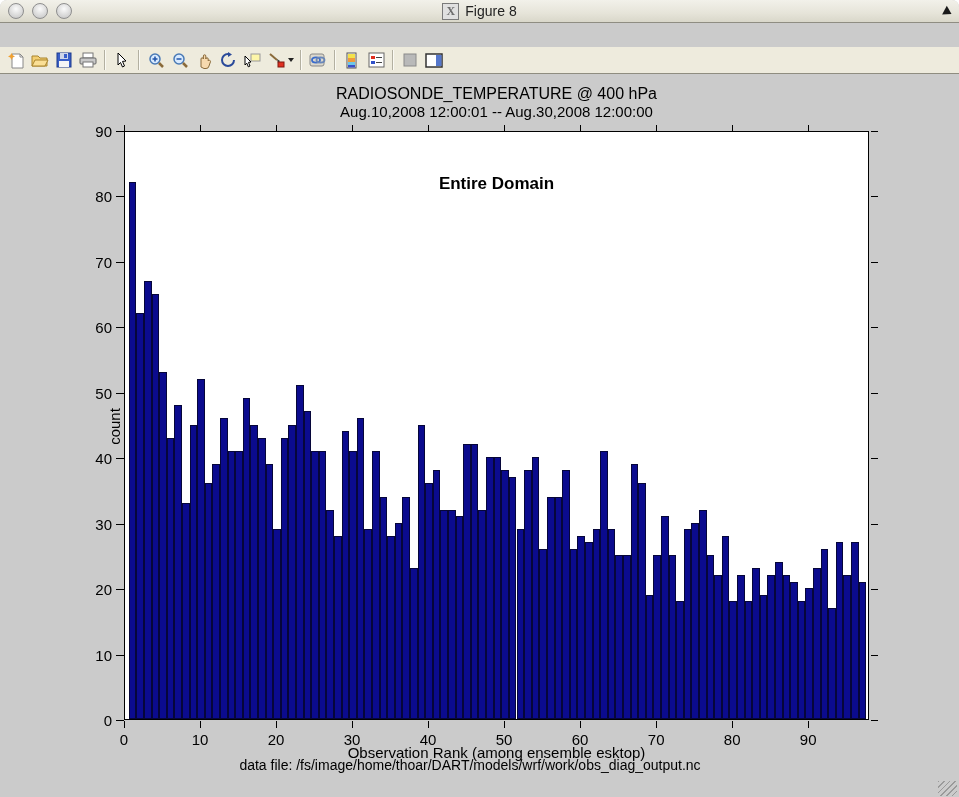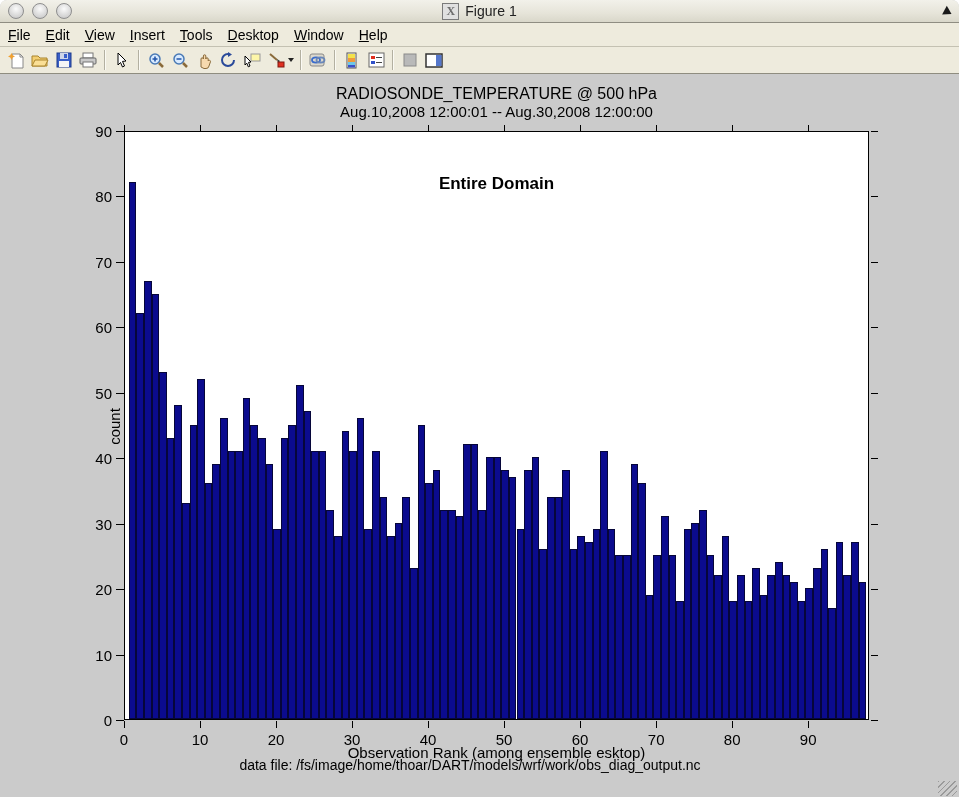--- a/index.html
+++ b/index.html
@@ -99,34 +99,24 @@
 <div class="window">
 
   <div class="titlebar">
     <div class="winbtns">
       <div class="winbtn"></div>
       <div class="winbtn"></div>
       <div class="winbtn"></div>
     </div>
     <div class="titlecenter">
       <span class="x11icon">X</span>
-      <span>Figure 1</span>
+      <span>Figure 8</span>
     </div>
   </div>
 
-  <div class="menubar" id="menubar">
-      <span class="menu-item"><u>F</u>ile</span>
-      <span class="menu-item"><u>E</u>dit</span>
-      <span class="menu-item"><u>V</u>iew</span>
-      <span class="menu-item"><u>I</u>nsert</span>
-      <span class="menu-item"><u>T</u>ools</span>
-      <span class="menu-item"><u>D</u>esktop</span>
-      <span class="menu-item"><u>W</u>indow</span>
-      <span class="menu-item"><u>H</u>elp</span>
-    </div>
   <div class="menu-overflow"></div>
 
   <div class="toolbar" id="toolbar">
       <div class="tool">
         <svg width="17" height="17">
           <path d="M4 2h8l3 3v11H4z" fill="#fff" stroke="#888"></path>
           <path d="M12 2v3h3" fill="none" stroke="#888"></path>
           <path d="M3.5 1 l1.2 2.2 L7 4.4 4.7 5.6 3.5 8 2.3 5.6 0 4.4 2.3 3.2z" fill="#f0a030"></path>
         </svg>
       </div>
@@ -233,21 +223,21 @@
       </div>
       <div class="tool">
         <svg width="18" height="15">
           <rect x="1" y="1" width="16" height="13" fill="#fff" stroke="#333" stroke-width="1.5"></rect>
           <rect x="11" y="2" width="5.5" height="11" fill="#5577cc"></rect>
         </svg>
       </div>
     </div>
 
   <div class="figure" id="figure">
-    <div class="figtitle" style="top:11px;">RADIOSONDE_TEMPERATURE @ 500 hPa</div>
+    <div class="figtitle" style="top:11px;">RADIOSONDE_TEMPERATURE @ 400 hPa</div>
     <div class="figtitle" style="top:29px;font-size:15px;">Aug.10,2008 12:00:01 -- Aug.30,2008 12:00:00</div>
 
     <div class="plot">
       <div class="bars" id="bars">
           <div class="bar" style="left: 3.8px; width: 7.6px; height: 536.64px; background: rgb(11, 11, 142); border-color: rgb(6, 6, 58);"></div>
           <div class="bar" style="left: 11.4px; width: 7.6px; height: 405.76px; background: rgb(11, 11, 142); border-color: rgb(6, 6, 58);"></div>
           <div class="bar" style="left: 19.01px; width: 7.6px; height: 438.48px; background: rgb(11, 11, 142); border-color: rgb(6, 6, 58);"></div>
           <div class="bar" style="left: 26.61px; width: 7.6px; height: 425.39px; background: rgb(11, 11, 142); border-color: rgb(6, 6, 58);"></div>
           <div class="bar" style="left: 34.21px; width: 7.6px; height: 346.86px; background: rgb(11, 11, 142); border-color: rgb(6, 6, 58);"></div>
           <div class="bar" style="left: 41.81px; width: 7.6px; height: 281.41px; background: rgb(11, 11, 142); border-color: rgb(6, 6, 58);"></div>

